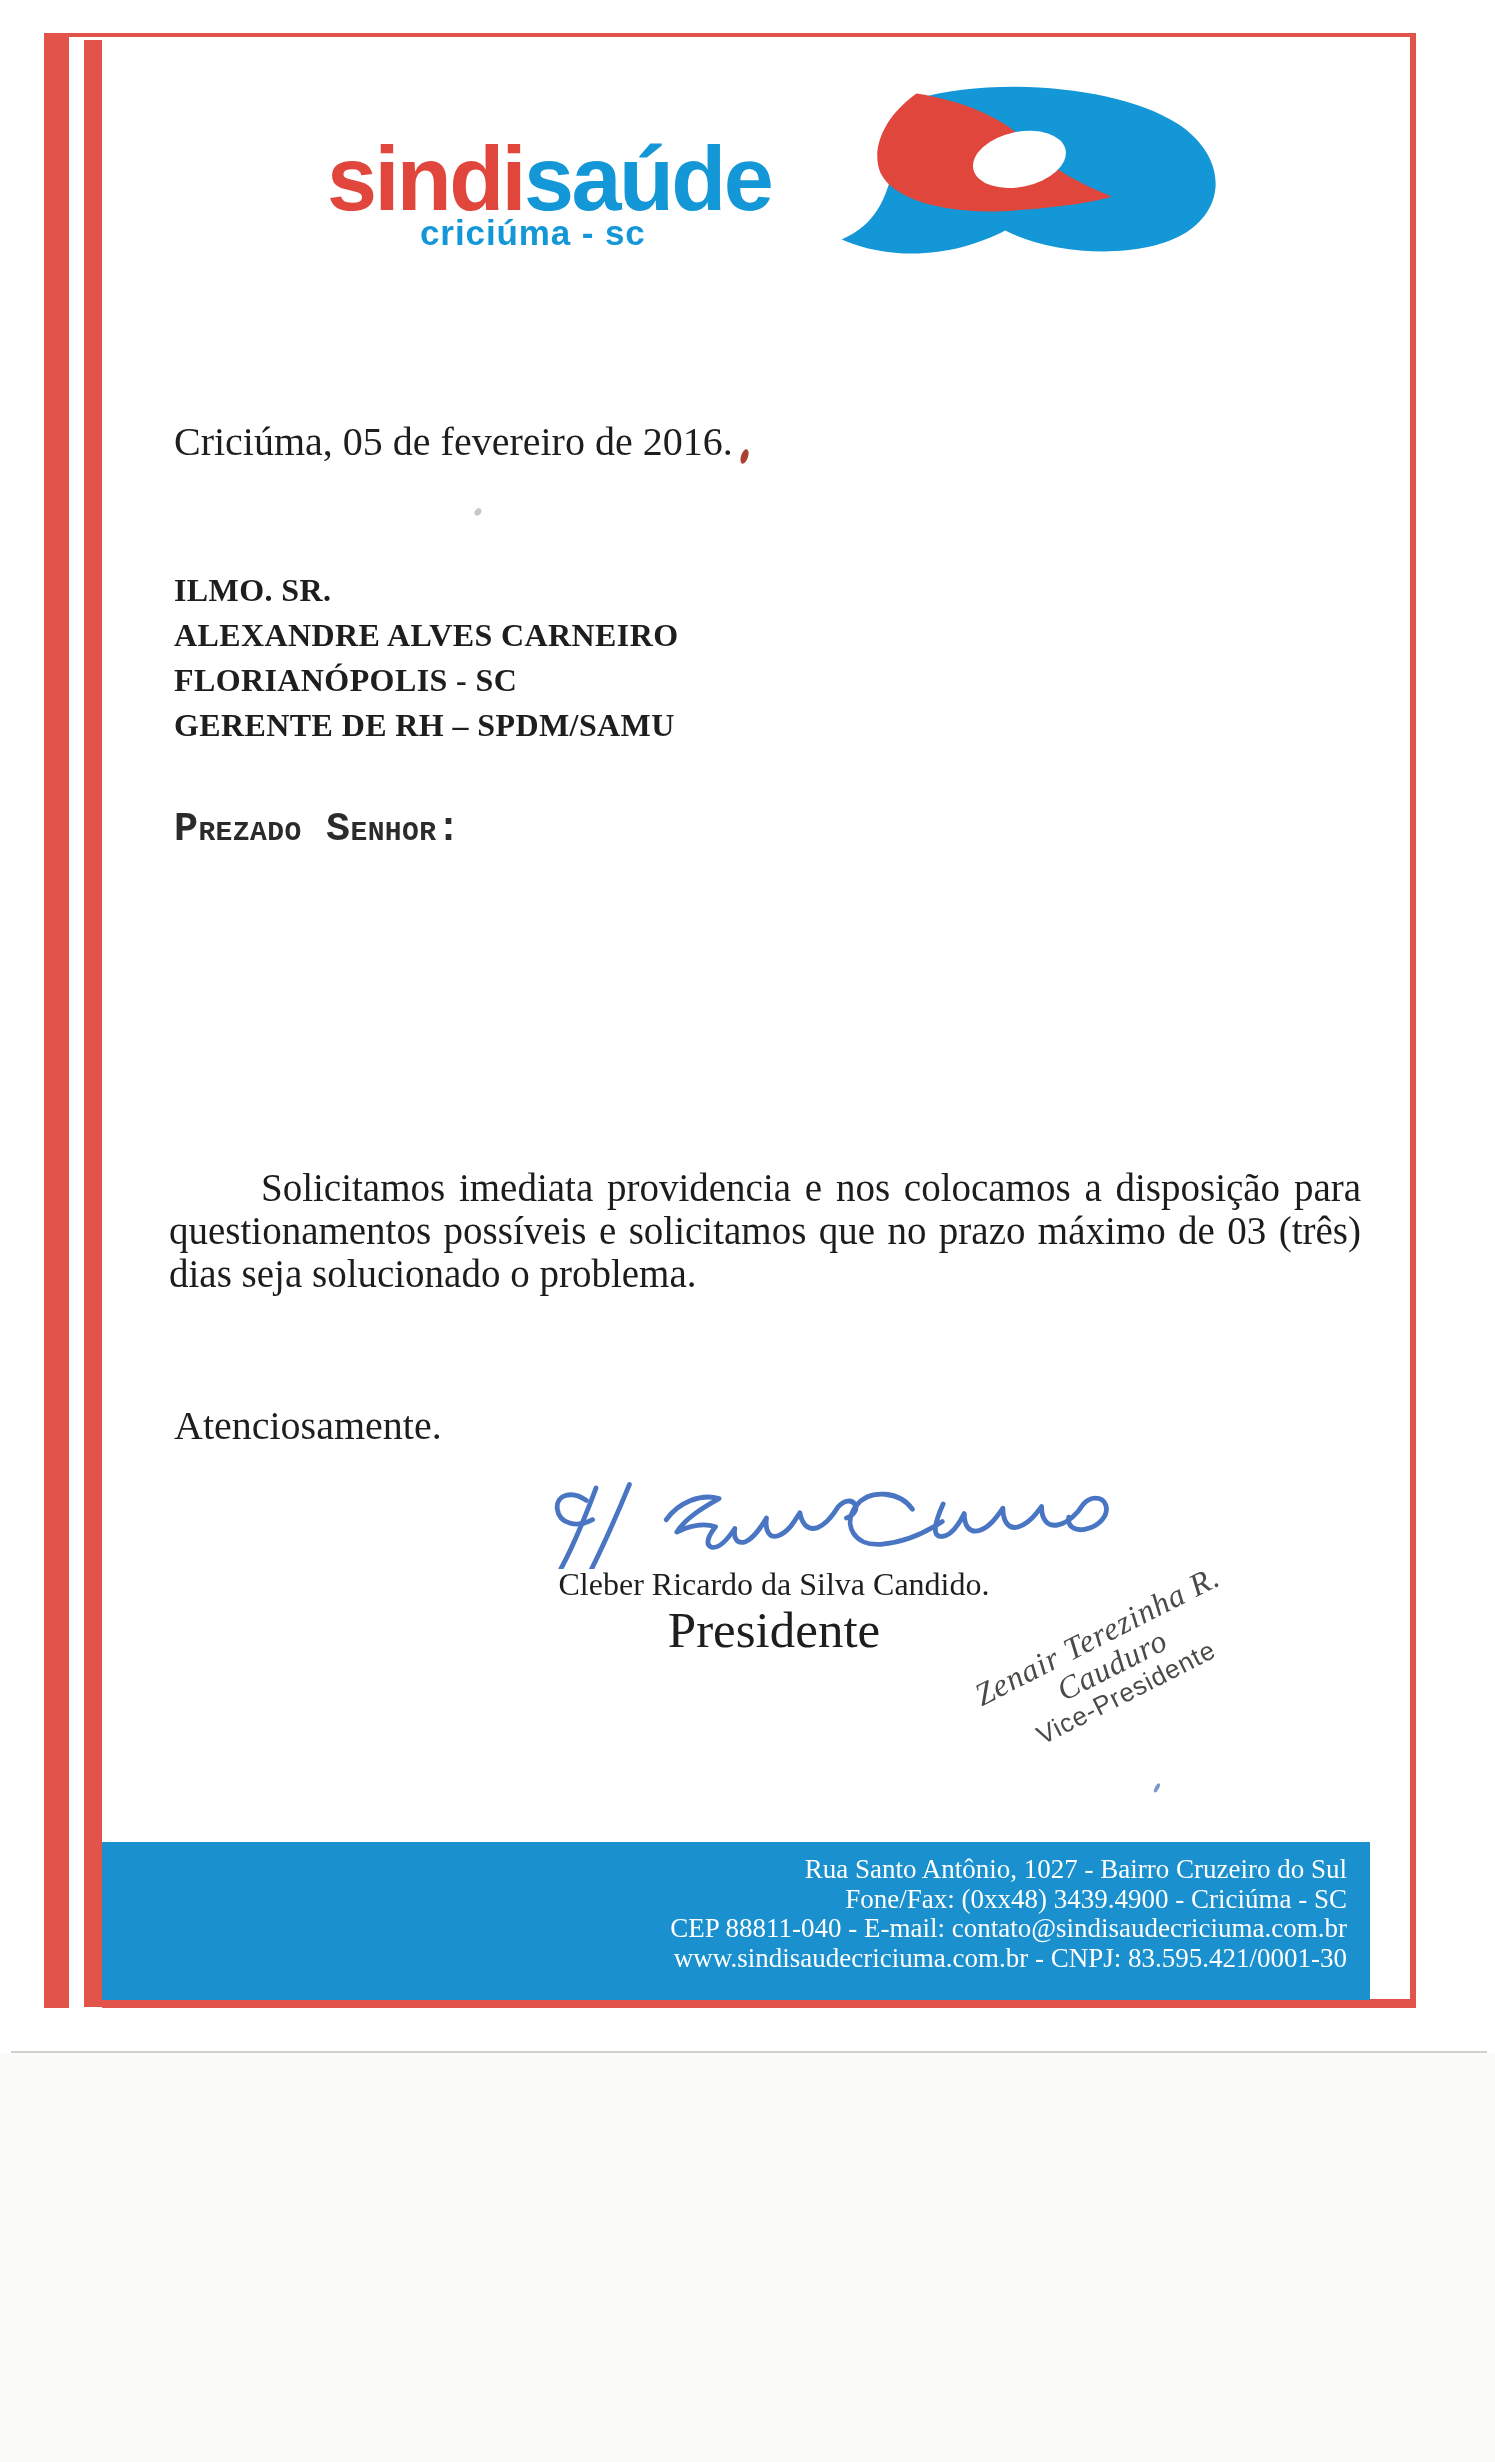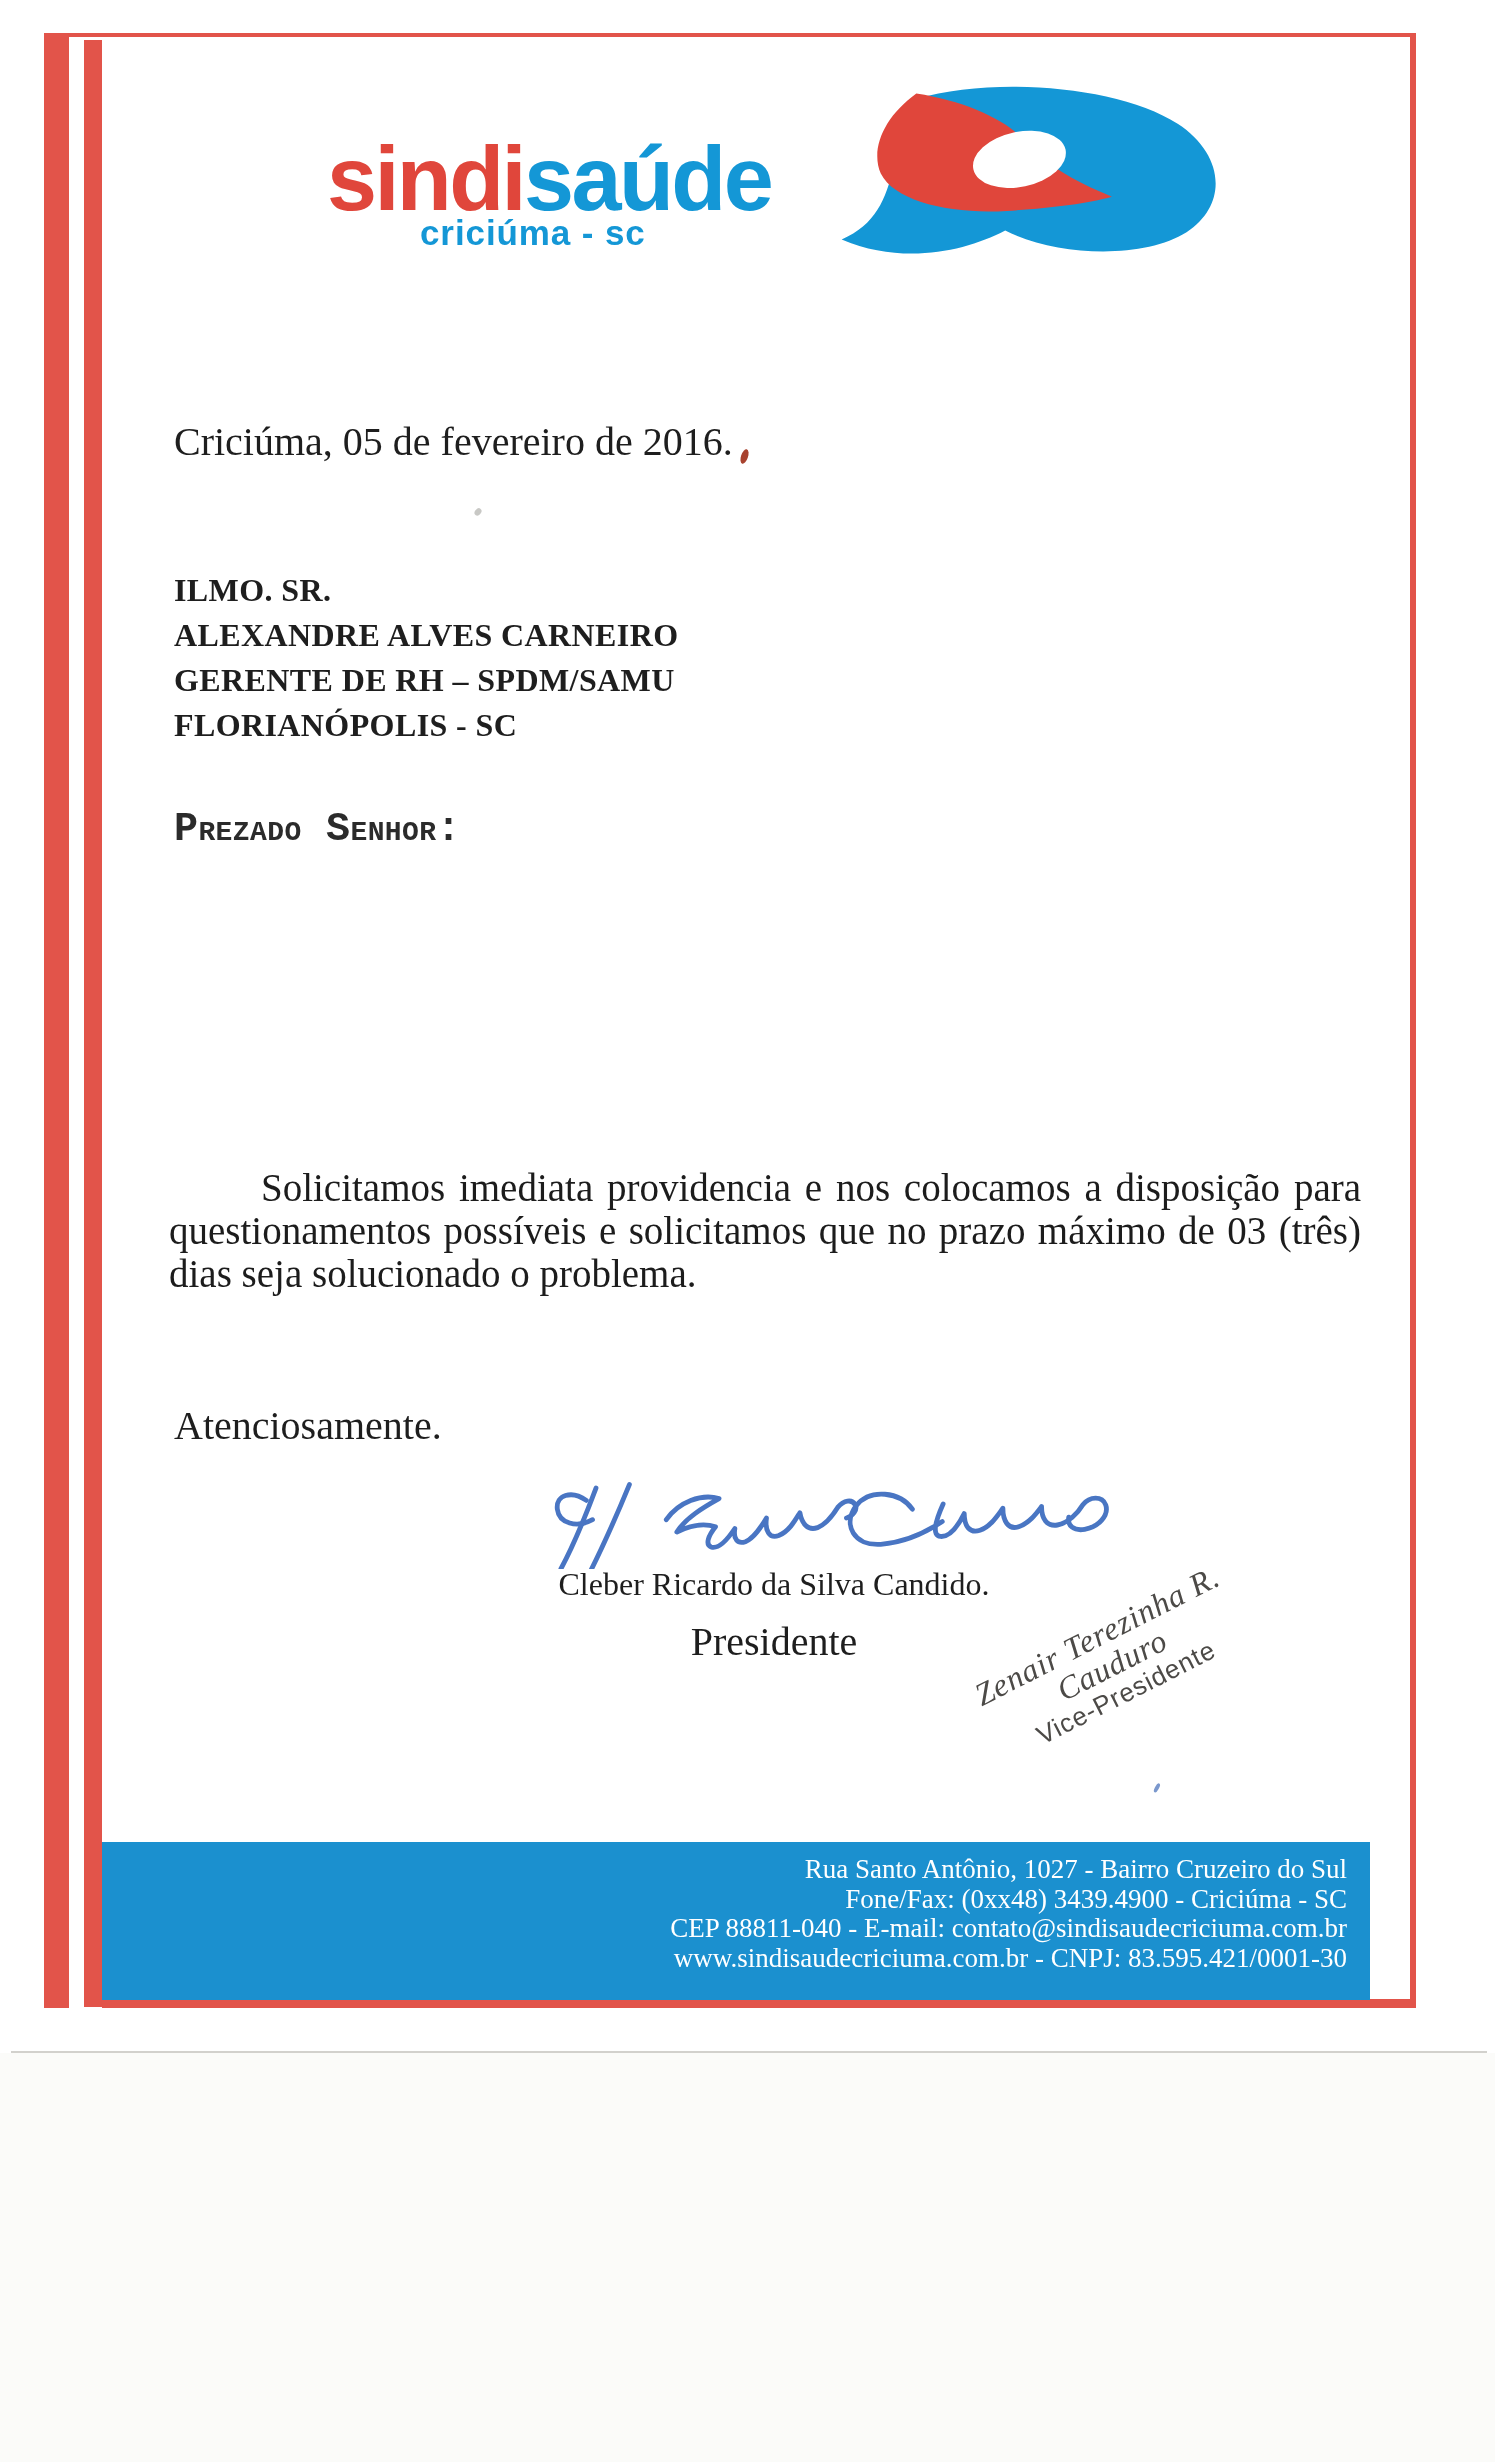--- a/index.html
+++ b/index.html
@@ -38,21 +38,21 @@
   }
   .para{position:absolute;left:169px;width:1192px;font-size:39px;line-height:43px;
         text-align:justify;text-indent:92px;color:#1c1c1c;}
   .para-1{top:967px;}
   .para-2{top:1166px;}
   .closing{position:absolute;left:174px;top:1402px;font-size:40px;}
   
   .signature-svg{position:absolute;left:538px;top:1481px;}
   .signer{position:absolute;left:475px;top:1562px;width:598px;text-align:center;}
   .signer-name{font-size:32px;line-height:44px;}
-  .signer-title{font-size:40px;line-height:44px;margin-top:14px;}
+  .signer-title{font-size:51px;line-height:44px;margin-top:2px;}
   .stamp{
     position:absolute;left:913px;top:1616px;width:396px;text-align:center;
     transform:rotate(-27deg);color:#4c4a47;
   }
   .stamp-name{font-style:italic;font-size:32px;line-height:33px;letter-spacing:0.9px;}
   .stamp-title{font-family:"Liberation Sans",sans-serif;font-size:26px;line-height:28px;letter-spacing:0.9px;}
   
   .footer-bar{
     position:absolute;left:102px;top:1842px;width:1268px;height:158px;
     background:#1b90cf;box-sizing:border-box;padding:13px 23px 0 0;
@@ -92,22 +92,22 @@
   </svg>
 
   <div class="date-line">Criciúma, 05 de fevereiro de 2016.</div>
   <div class="ink-dot-red"></div>
   <div class="speck-gray"></div>
   <div class="speck-blue"></div>
 
   <div class="recipient">
     <div>ILMO. SR.</div>
     <div>ALEXANDRE ALVES CARNEIRO</div>
+    <div>FLORIANÓPOLIS - SC</div>
     <div>GERENTE DE RH – SPDM/SAMU</div>
-    <div>FLORIANÓPOLIS - SC</div>
   </div>
 
   <div class="salutation">Prezado Senhor:</div>
 
   <div class="para para-2">Solicitamos imediata providencia e nos colocamos a disposição para questionamentos possíveis e solicitamos que no prazo máximo de 03 (três) dias seja solucionado o problema.</div>
 
   <div class="closing">Atenciosamente.</div>
 
   <svg class="signature-svg" width="580" height="88" viewBox="0 0 660 100">
     <g stroke="#3a6abe" stroke-width="5.5" fill="none" stroke-linecap="round" stroke-linejoin="round" opacity="0.92">

